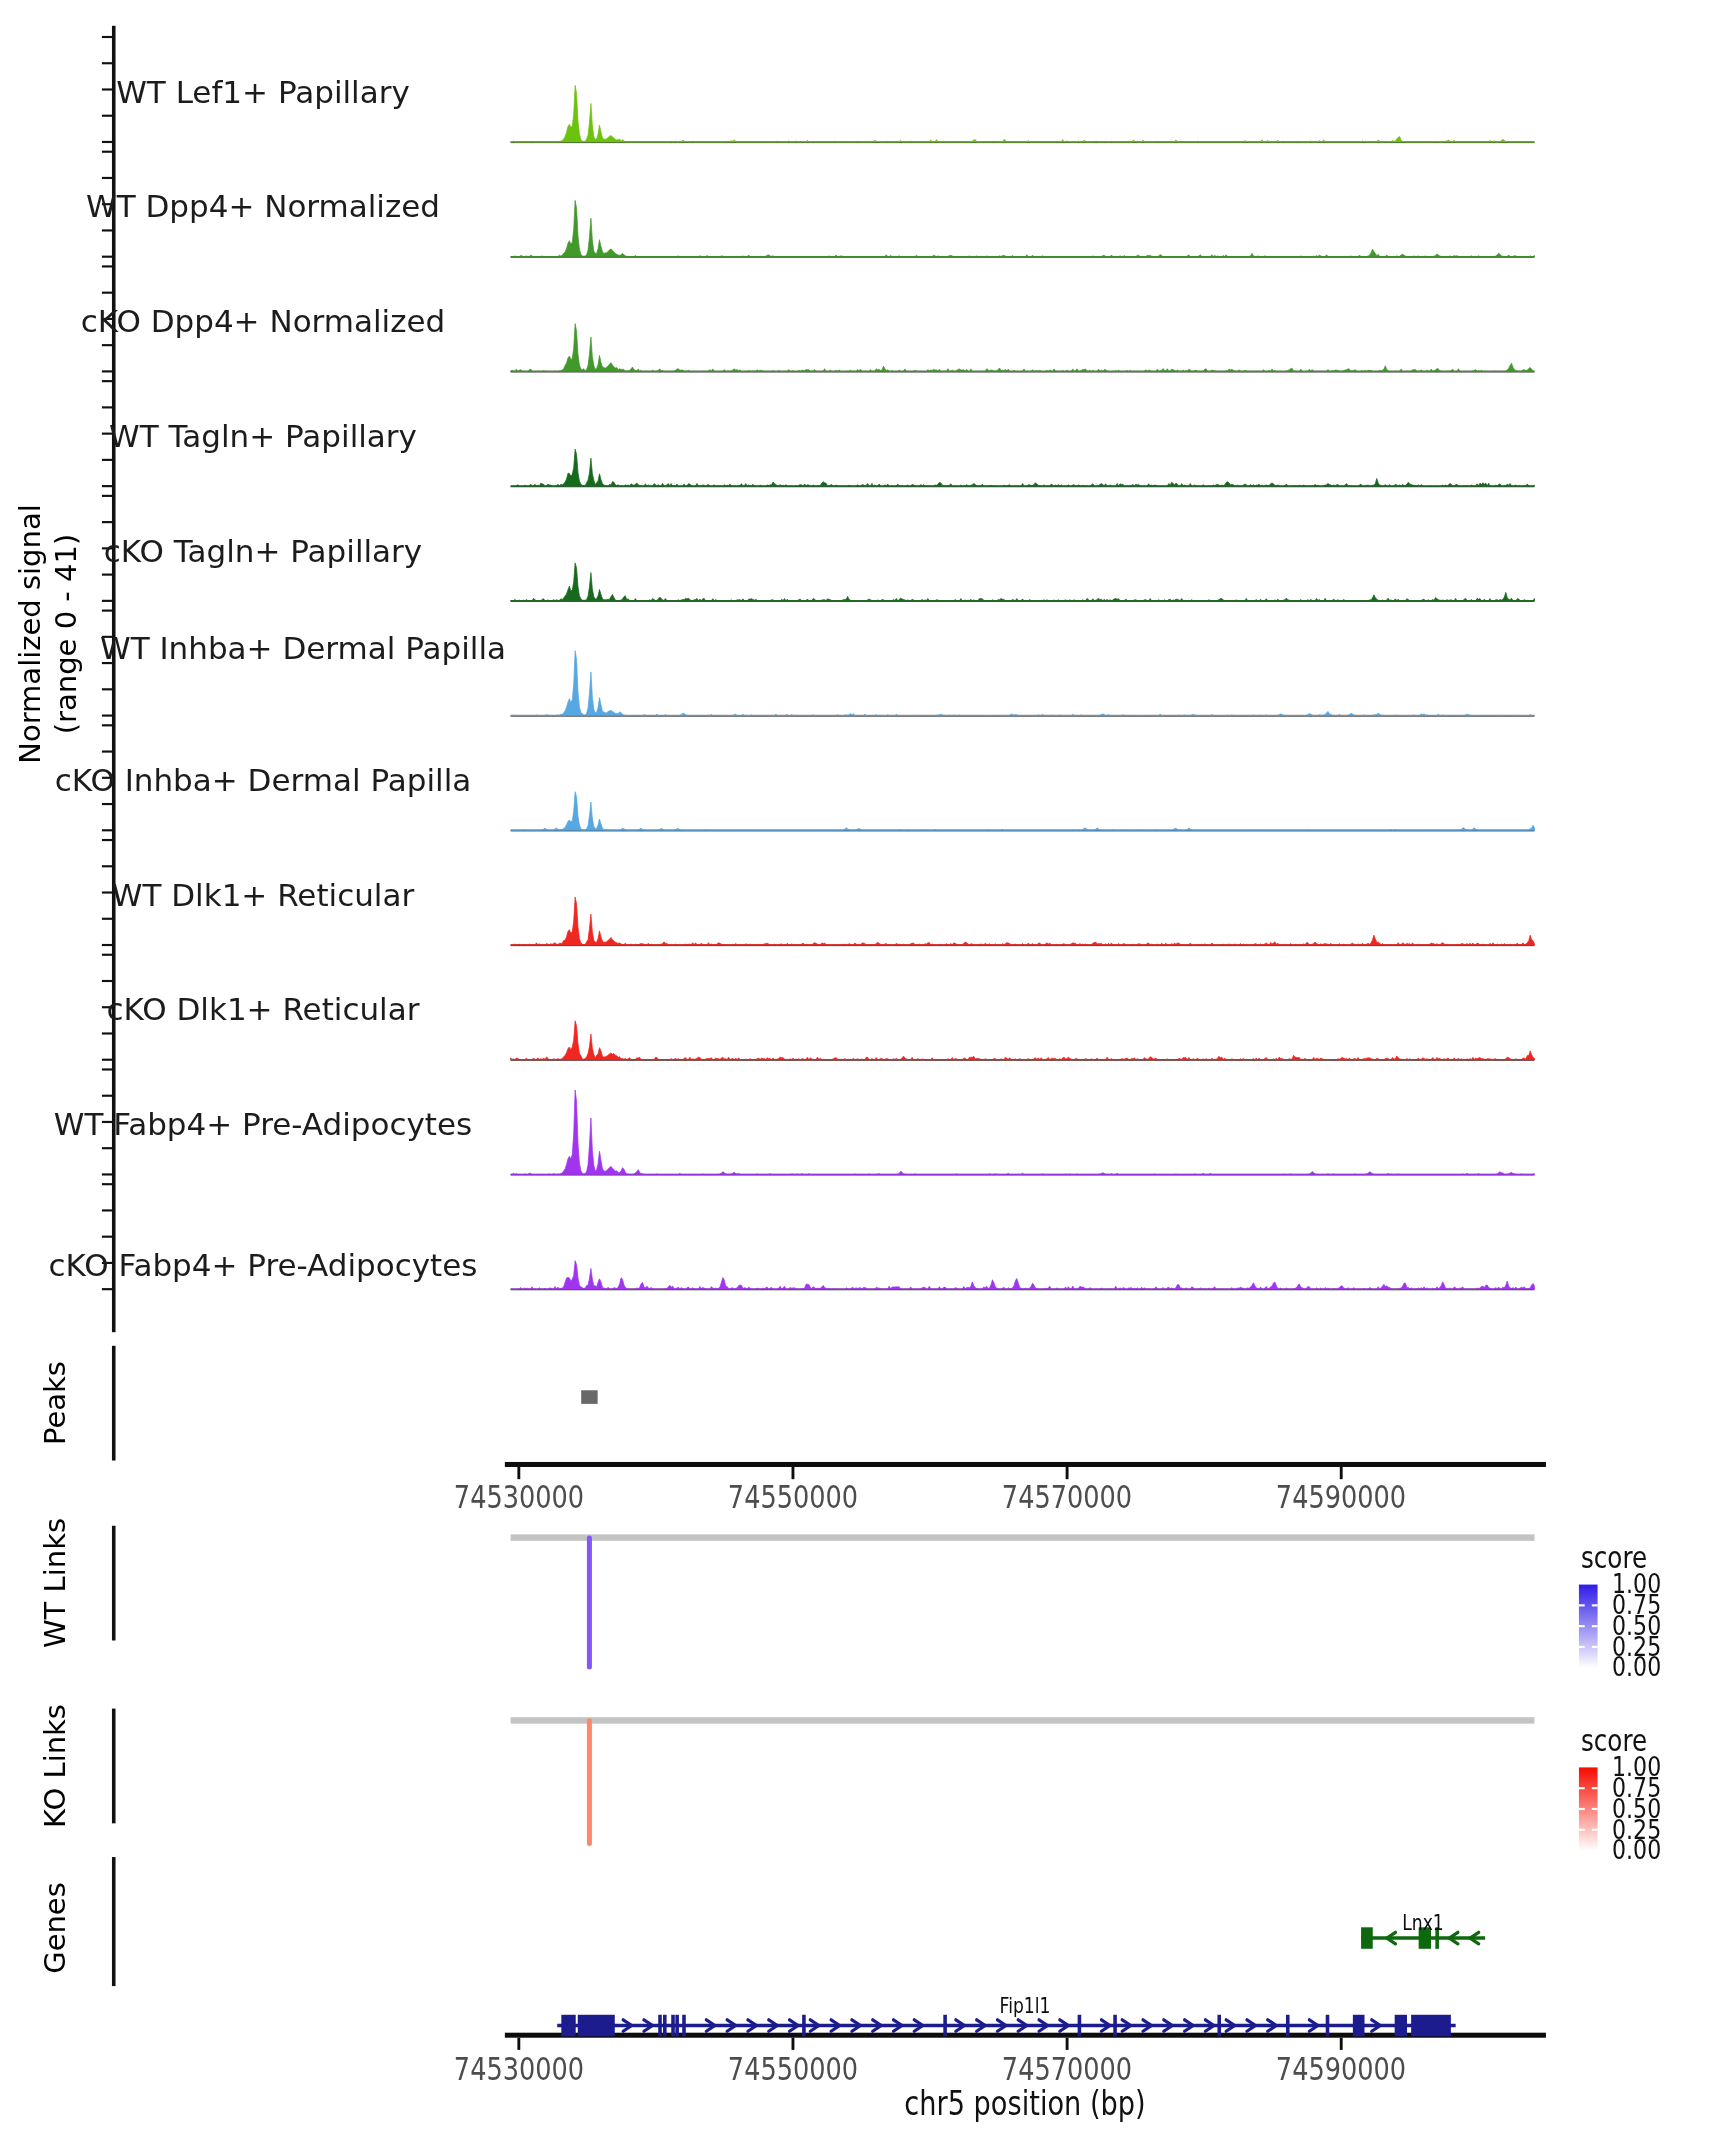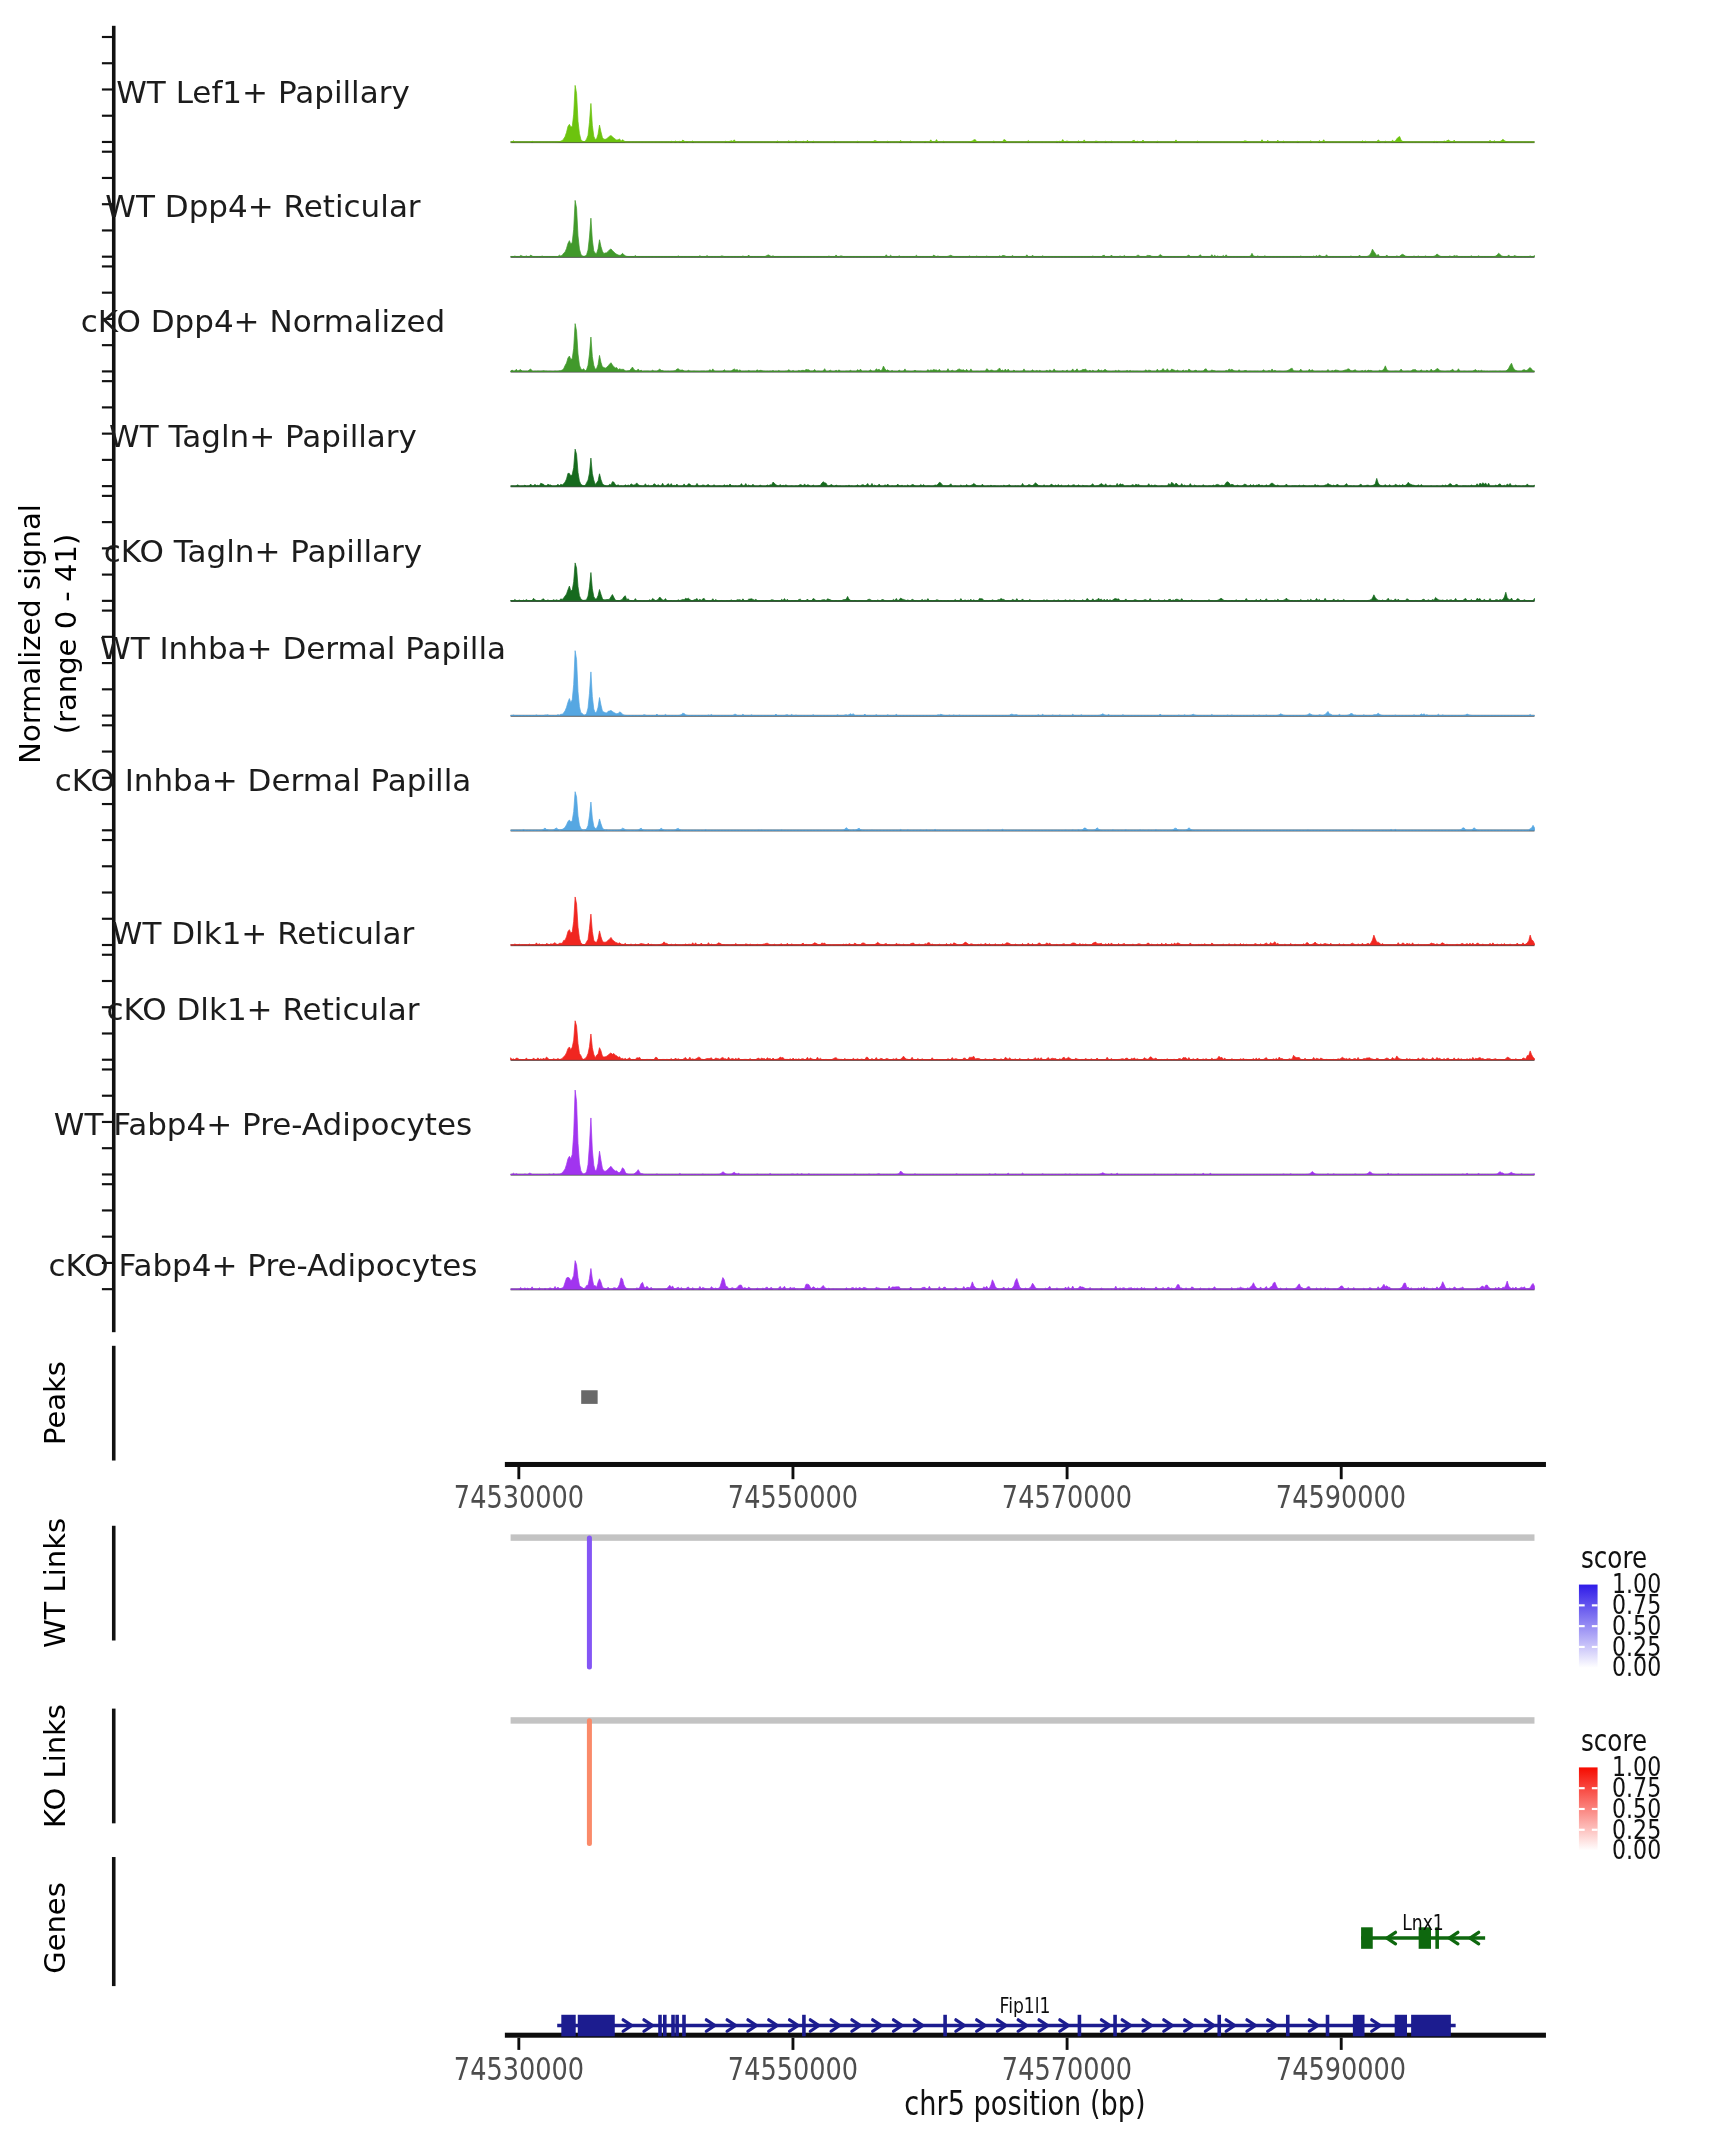--- a/index.html
+++ b/index.html
@@ -241,27 +241,27 @@
         </g>
       </g>
     </svg>
 
   <div class="lbl rot ylab" style="left:48px;top:634px;">
     <div>Normalized signal</div>
     <div>(range 0 - 41)</div>
   </div>
 
   <div class="lbl c tracklbl" style="left:263px;top:92px;">WT Lef1+ Papillary</div>
-  <div class="lbl c tracklbl" style="left:263px;top:206px;">WT Dpp4+ Reticular</div>
+  <div class="lbl c tracklbl" style="left:263px;top:206px;">WT Dpp4+ Normalized</div>
   <div class="lbl c tracklbl" style="left:263px;top:321px;">cKO Dpp4+ Normalized</div>
   <div class="lbl c tracklbl" style="left:263px;top:436px;">WT Tagln+ Papillary</div>
   <div class="lbl c tracklbl" style="left:263px;top:551px;text-align:center;">cKO Tagln+ Papillary</div>
   <div class="lbl c tracklbl" style="left:263px;top:648px;margin-left:40px;">WT Inhba+ Dermal Papilla</div>
   <div class="lbl c tracklbl" style="left:263px;top:780px;">cKO Inhba+ Dermal Papilla</div>
-  <div class="lbl c tracklbl" style="left:263px;top:933px;text-align:right;">WT Dlk1+ Reticular</div>
+  <div class="lbl c tracklbl" style="left:263px;top:895px;text-align:right;">WT Dlk1+ Reticular</div>
   <div class="lbl c tracklbl" style="left:263px;top:1009px;">cKO Dlk1+ Reticular</div>
   <div class="lbl c tracklbl" style="left:263px;top:1124px;">WT Fabp4+ Pre-Adipocytes</div>
   <div class="lbl c tracklbl" style="left:263px;top:1265px;">cKO Fabp4+ Pre-Adipocytes</div>
 
   <div class="lbl rot panlbl" style="left:55px;top:1403px;">Peaks</div>
   <div class="lbl rot panlbl" style="left:55px;top:1583px;">WT Links</div>
   <div class="lbl rot panlbl" style="left:55px;top:1766px;">KO Links</div>
   <div class="lbl rot panlbl" style="left:55px;top:1928px;">Genes</div>
 
   <div class="lbl cc tick" style="left:519px;top:1497px;">74530000</div>

